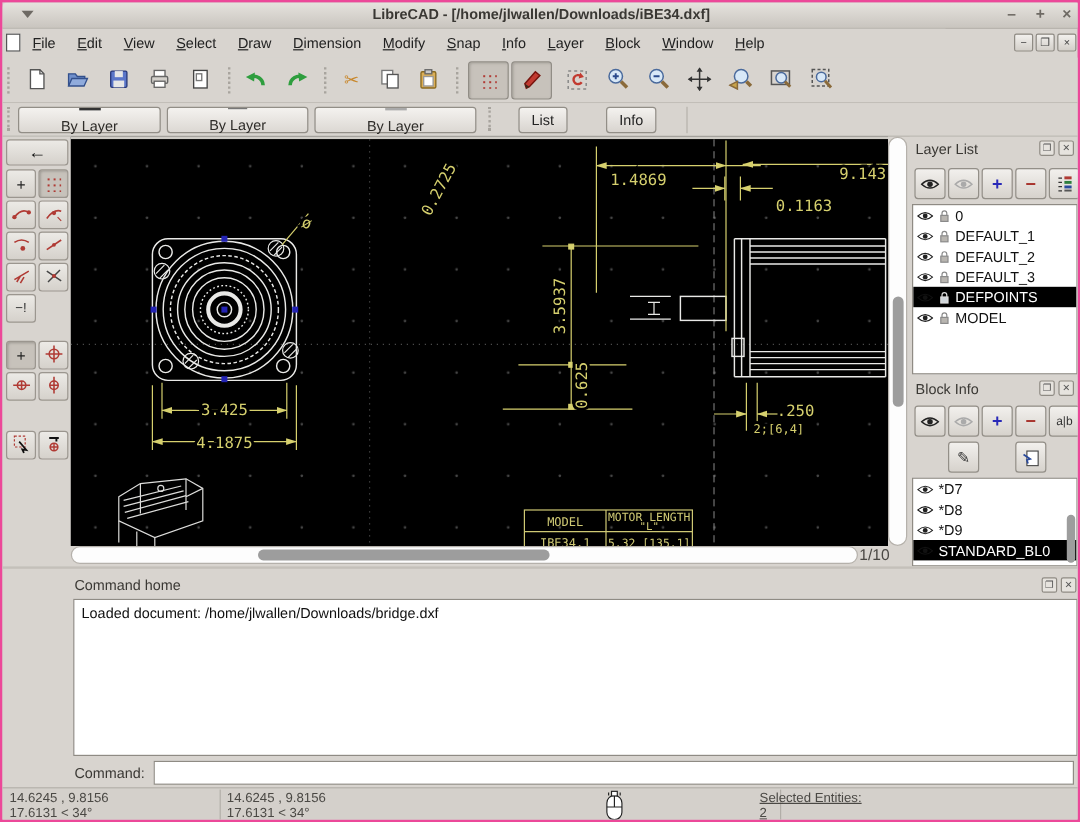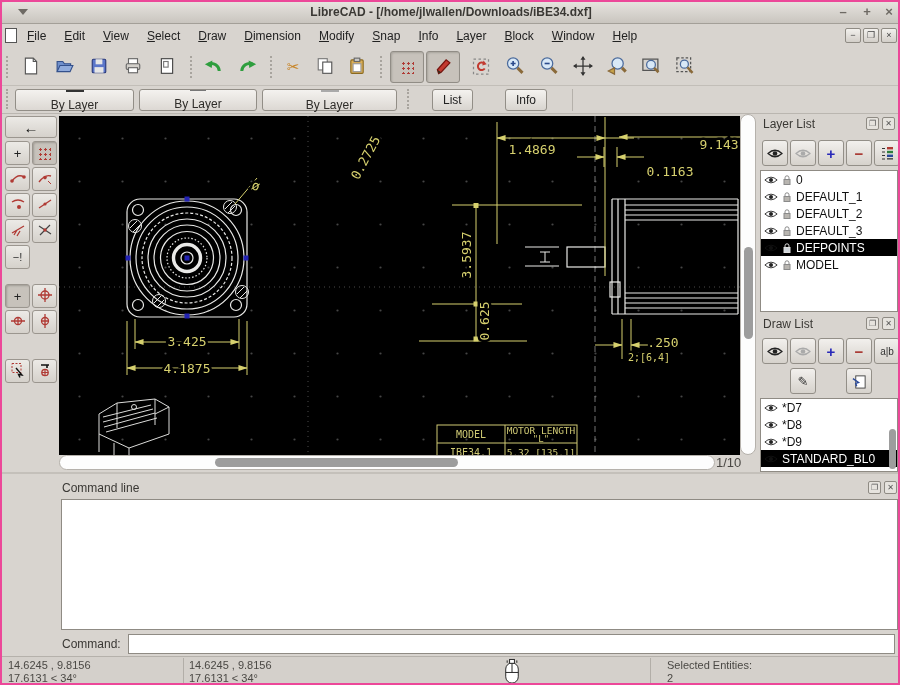--- a/index.html
+++ b/index.html
@@ -561,21 +561,21 @@
             <path d="M3 5.5 V3.8 A2 2 0 0 1 7 3.8 V5.5" fill="none" stroke="#8a8a8a"></path>
             <rect x="2" y="5.5" width="6" height="5" fill="#b8b5b0" stroke="#8a8a8a"></rect>
           </svg>
           <span>MODEL</span>
         </div>
     </div>
   </div>
 
   <div class="abs dock" style="left:756px;top:312px;width:142px;height:158px;">
     <div class="dock-title">
-      <span>Draw List</span>
+      <span>Block Info</span>
       <span class="abs dtbtn" style="left:108px;top:3px">❐</span>
       <span class="abs dtbtn" style="left:124px;top:3px">✕</span>
     </div>
     <div class="abs pbtn" style="left:4px;top:24px">
         <svg width="16" height="11" viewBox="0 0 16 10">
           <path d="M1 5 Q8 -1.5 15 5 Q8 11.5 1 5 Z" fill="none" stroke="#222" stroke-width="1.2"></path>
           <circle cx="8" cy="5" r="2.3" fill="#222"></circle>
         </svg>
       </div>
     <div class="abs pbtn" style="left:32px;top:24px">
@@ -629,25 +629,26 @@
             <path d="M1 5 Q8 -1.5 15 5 Q8 11.5 1 5 Z" fill="none" stroke="#111"></path>
             <circle cx="8" cy="5" r="2.3" fill="#111"></circle>
           </svg>
           <span>STANDARD_BL0</span>
         </div>
       <div class="abs" style="left:128px;top:30px;width:7px;height:40px;background:#9d9d9d;border-radius:4px;"></div>
     </div>
   </div>
 
   <div class="abs" style="left:0;top:470px;width:898px;height:184px;background:#d8d4cf;border-top:2px solid #c4c0ba;">
-    <div class="abs" style="left:60px;top:7px;color:#3a3834;">Command line</div>
+    <div class="abs" style="left:60px;top:7px;color:#3a3834;">Command home</div>
     <span class="abs dtbtn" style="left:866px;top:7px">❐</span>
     <span class="abs dtbtn" style="left:882px;top:7px">✕</span>
   </div>
   <div class="abs cmd-log">
+    <div>Loaded document: /home/jlwallen/Downloads/bridge.dxf</div>
   </div>
   <div class="abs" style="left:60px;top:635px;color:#3a3834;">Command:</div>
   <input class="abs cmd-input" type="text" value="" style="">
 
   <div class="abs statusbar">
     <div class="abs scell" style="left:6px;top:2px;">
       <div>14.6245 , 9.8156</div>
       <div>17.6131 &lt; 34°</div>
     </div>
     <div class="abs ssep" style="left:181px"></div>
@@ -657,19 +658,19 @@
     </div>
     <div class="abs" style="left:500px;top:1px;">
       <svg width="20" height="27" viewBox="0 0 20 28">
           <rect x="3.5" y="5" width="13" height="21" rx="6.5" fill="#fff" stroke="#222"></rect>
           <path d="M10 5 V15 M3.5 15 H16.5" stroke="#222" fill="none"></path>
           <rect x="7.5" y="1.5" width="5" height="4" fill="#fff" stroke="#222"></rect>
           <path d="M5 5 L5 2.5 M15 5 L15 2.5" stroke="#222"></path>
         </svg>
     </div>
     <div class="abs ssep" style="left:648px"></div>
-    <div class="abs scell" style="left:665px;top:2px;">
+    <div class="abs scell" style="left:631px;top:2px;text-decoration:underline;">
       <div>Selected Entities:</div>
       <div>2</div>
     </div>
   </div>
 
 </div>
 
 </body></html>

